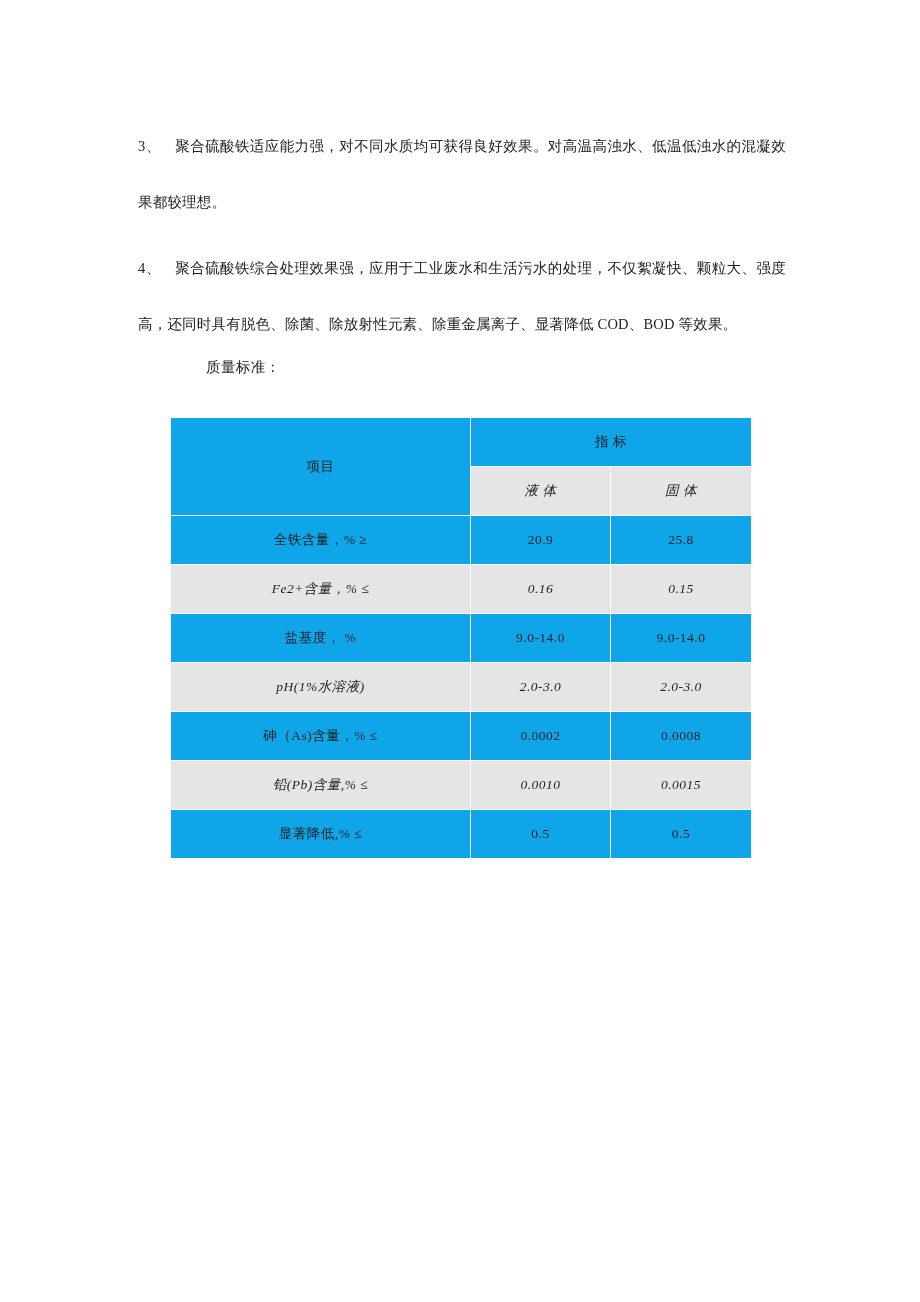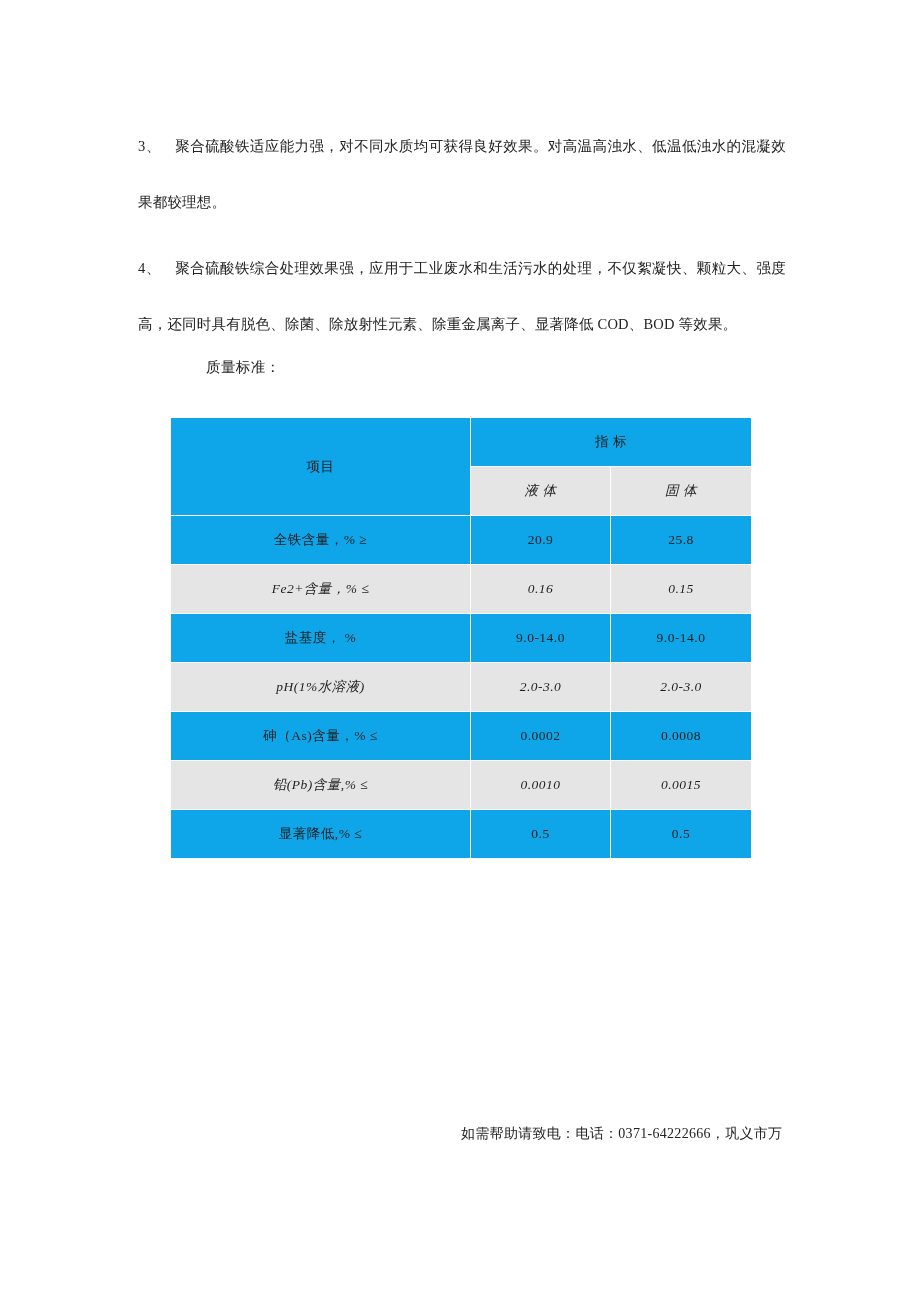--- a/index.html
+++ b/index.html
@@ -188,15 +188,14 @@
 
         <tr class="data-row">
           <td class="green">显著降低,% ≤</td>
           <td class="green">0.5</td>
           <td class="green">0.5</td>
         </tr>
       </tbody>
     </table>
   </div>
 
-  <div class="footer-note">如需帮助请致电：电话：0371-64222666，巩义市万</div>
 
 </div>
 
 </body></html>

